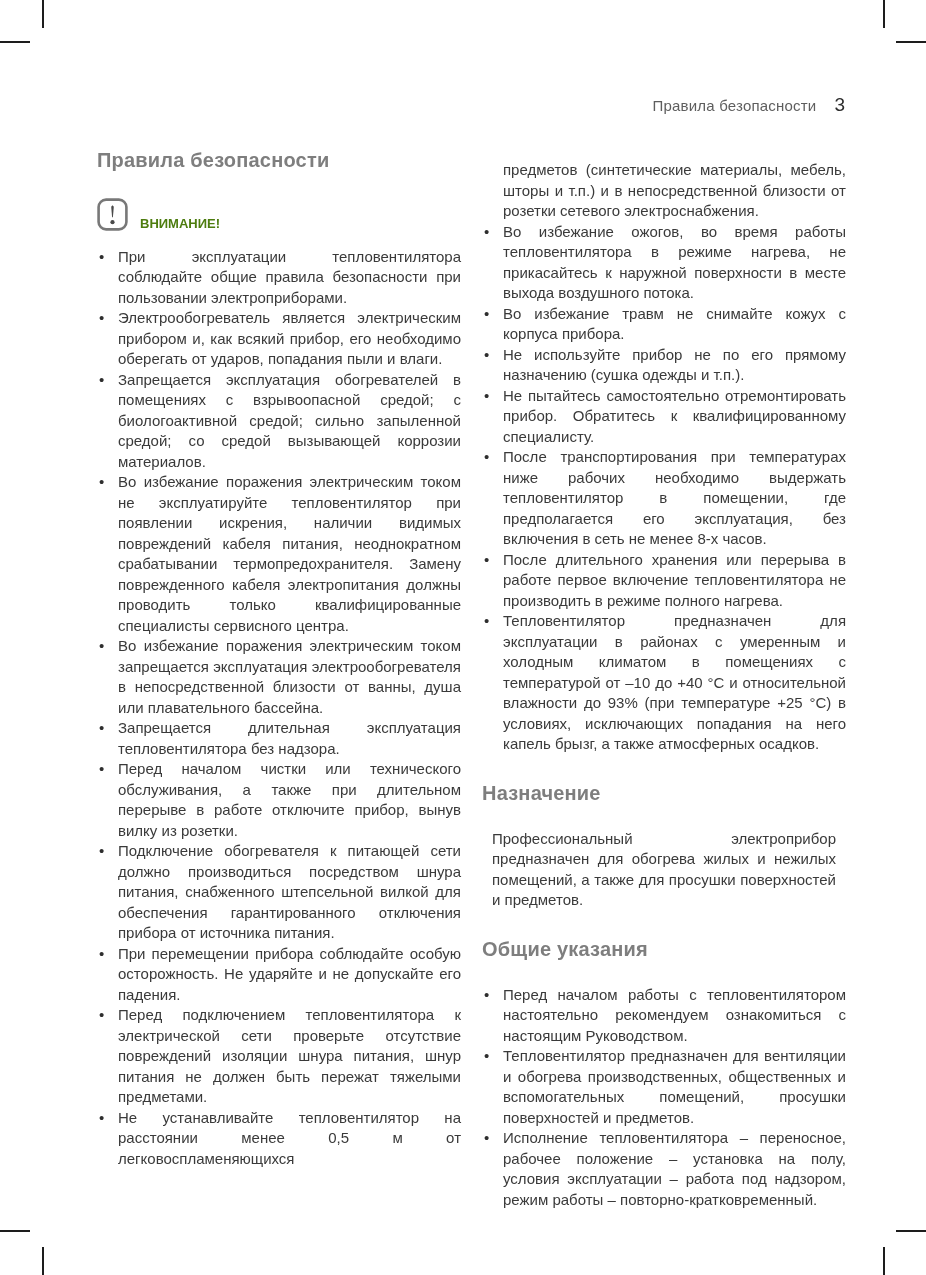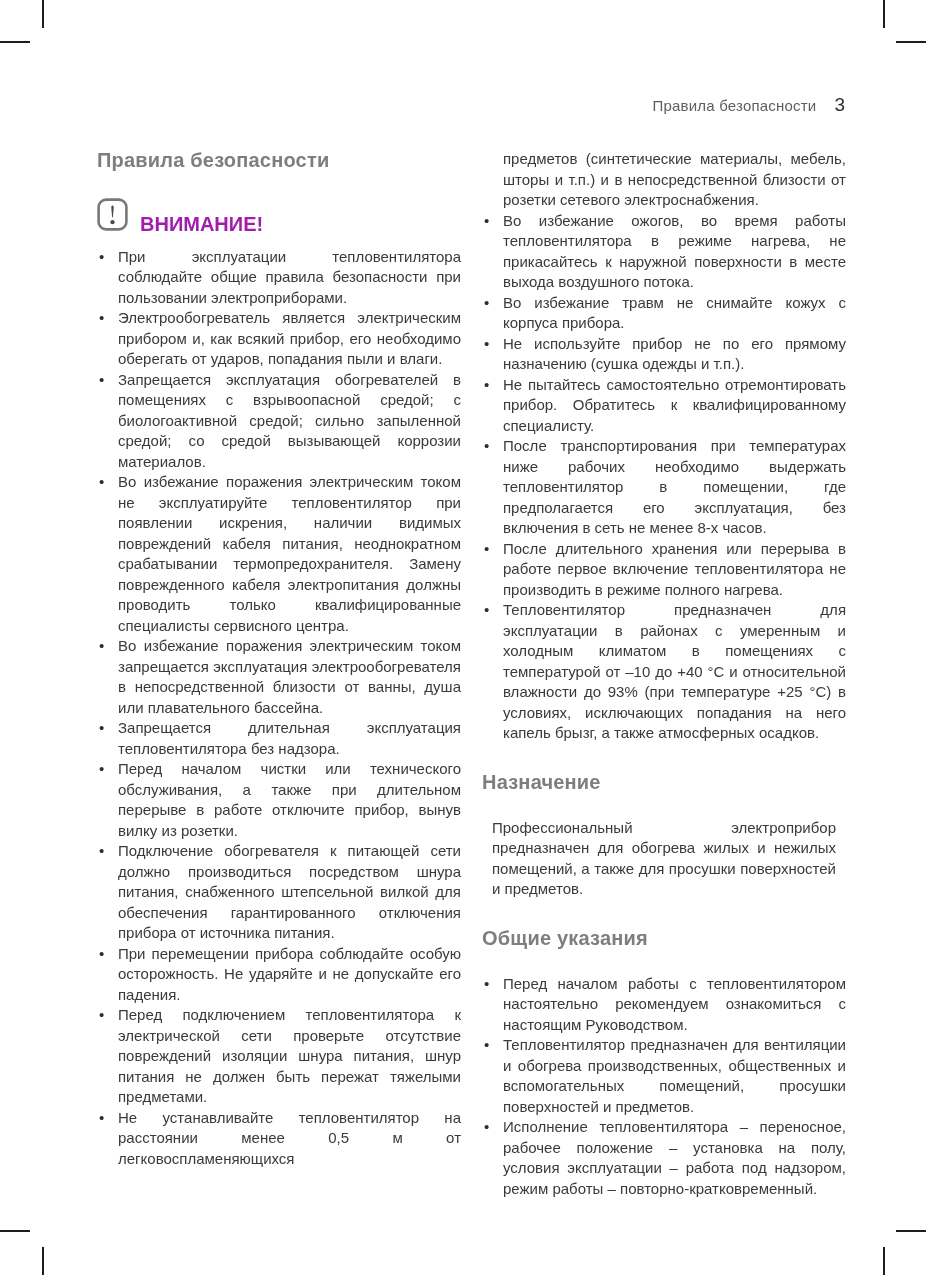--- a/index.html
+++ b/index.html
@@ -36,31 +36,31 @@
   .col-right{left:482px;top:149px;}
   
   .sect-title{
     font-size:20px;font-weight:bold;color:#7e7e7e;
     text-align:left;line-height:24px;margin:0 0 26px 0;letter-spacing:.2px;
   }
   .sect-title.mid{margin:26px 0 24px 0;}
   
   .warning-row{display:flex;align-items:flex-end;gap:12px;margin:0 0 10px 0;}
   .warn-icon{flex:0 0 auto;}
-  .warning-label{font-size:20px;font-weight:bold;color:#a21caf;padding-bottom:2px;}
+  .warning-label{font-size:13px;font-weight:bold;color:#4d7c0f;padding-bottom:2px;}
   
   ul.blist{list-style:none;margin:0;padding:0;}
   ul.blist li{position:relative;padding-left:21px;margin:0;}
   ul.blist li::before{
     content:"\2022";
     position:absolute;left:2px;top:0;
     color:#2e2e2e;font-size:15px;
   }
   .para{margin:10px;}
-  .cont{margin:0 0 0 21px;}
+  .cont{margin:11px 0 0 21px;}
   .col-right .para{margin-bottom:0;}
 </style>
 </head>
 <body>
 
 <div class="page">
 
   <div class="crop v tl-v"></div>
   <div class="crop h tl-h"></div>
   <div class="crop v tr-v"></div>

